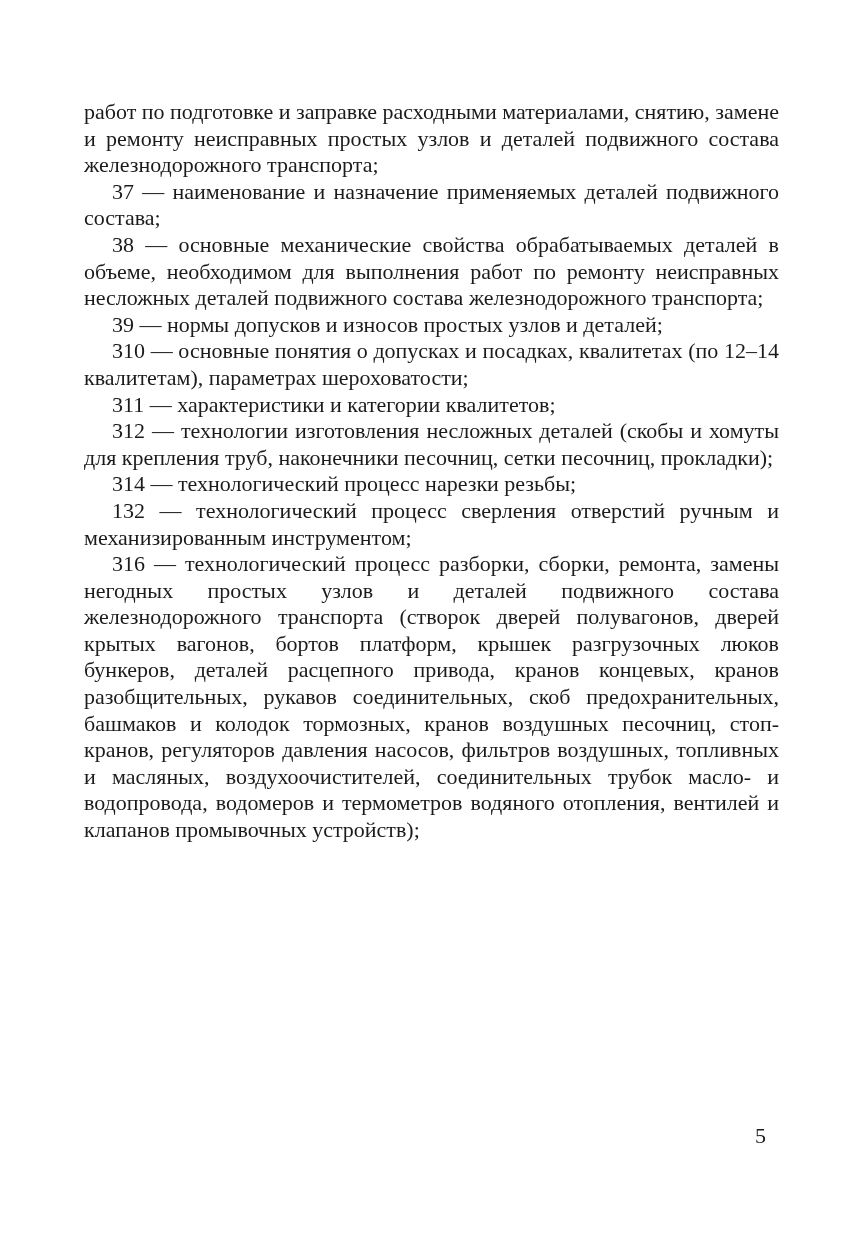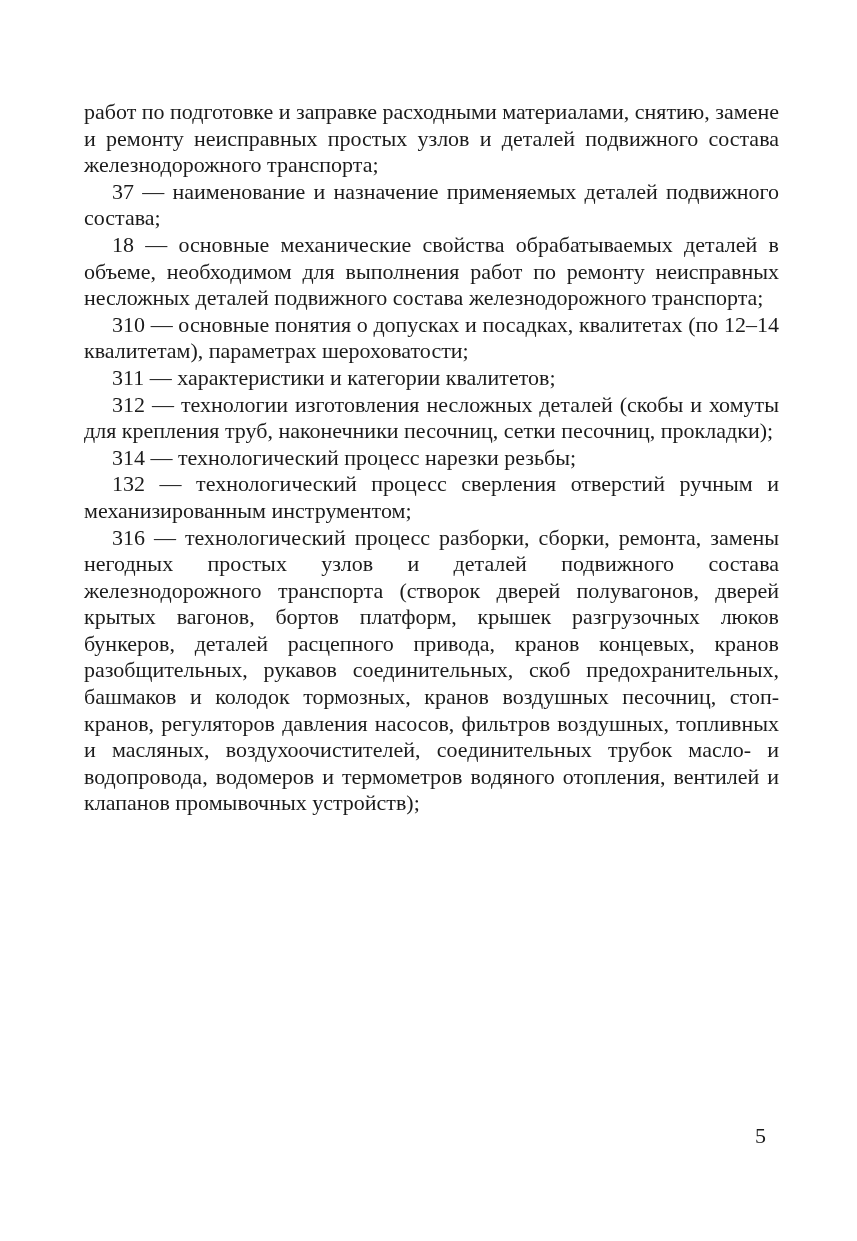--- a/index.html
+++ b/index.html
@@ -46,21 +46,22 @@
     color: #1b1b1b;
   }
 </style>
 </head>
 <body>
 
 <div class="page">
   <div class="text-block">
       <p class="para" lang="ru">работ по подготовке и заправке расходными материалами, снятию, замене и ремонту неисправных простых узлов и деталей подвижного состава железнодорожного транспорта;</p>
       <p class="para indent" lang="ru">37 — наименование и назначение применяемых деталей подвижного состава;</p>
-      <p class="para indent" lang="ru">18 — основные механические свойства обрабатываемых деталей в объеме, необходимом для выполнения работ по ремонту неисправных несложных деталей подвижного состава железнодорожного транспорта;</p>
+      <p class="para indent" lang="ru">38 — основные механические свойства обрабатываемых деталей в объеме, необходимом для выполнения работ по ремонту неисправных несложных деталей подвижного состава железнодорожного транспорта;</p>
+      <p class="para indent" lang="ru">39 — нормы допусков и износов простых узлов и деталей;</p>
       <p class="para indent" lang="ru">310 — основные понятия о допусках и посадках, квалитетах (по 12–14 квалитетам), параметрах шероховатости;</p>
       <p class="para indent" lang="ru">311 — характеристики и категории квалитетов;</p>
       <p class="para indent" lang="ru">312 — технологии изготовления несложных деталей (скобы и хомуты для крепления труб, наконечники песочниц, сетки песочниц, прокладки);</p>
       <p class="para indent" lang="ru">314 — технологический процесс нарезки резьбы;</p>
       <p class="para indent" lang="ru">132 — технологический процесс сверления отверстий ручным и механизированным инструментом;</p>
       <p class="para indent" lang="ru">316 — технологический процесс разборки, сборки, ремонта, замены негодных простых узлов и деталей подвижного состава железнодорожного транспорта (створок дверей полувагонов, дверей крытых вагонов, бортов платформ, крышек разгрузочных люков бункеров, деталей расцепного привода, кранов концевых, кранов разобщительных, рукавов соединительных, скоб предохранительных, башмаков и колодок тормозных, кранов воздушных песочниц, стоп-кранов, регуляторов давления насосов, фильтров воздушных, топливных и масляных, воздухоочистителей, соединительных трубок масло- и водопровода, водомеров и термометров водяного отопления, вентилей и клапанов промывочных устройств);</p>
     </div>
   <div class="page-number">5</div>
 </div>
 

